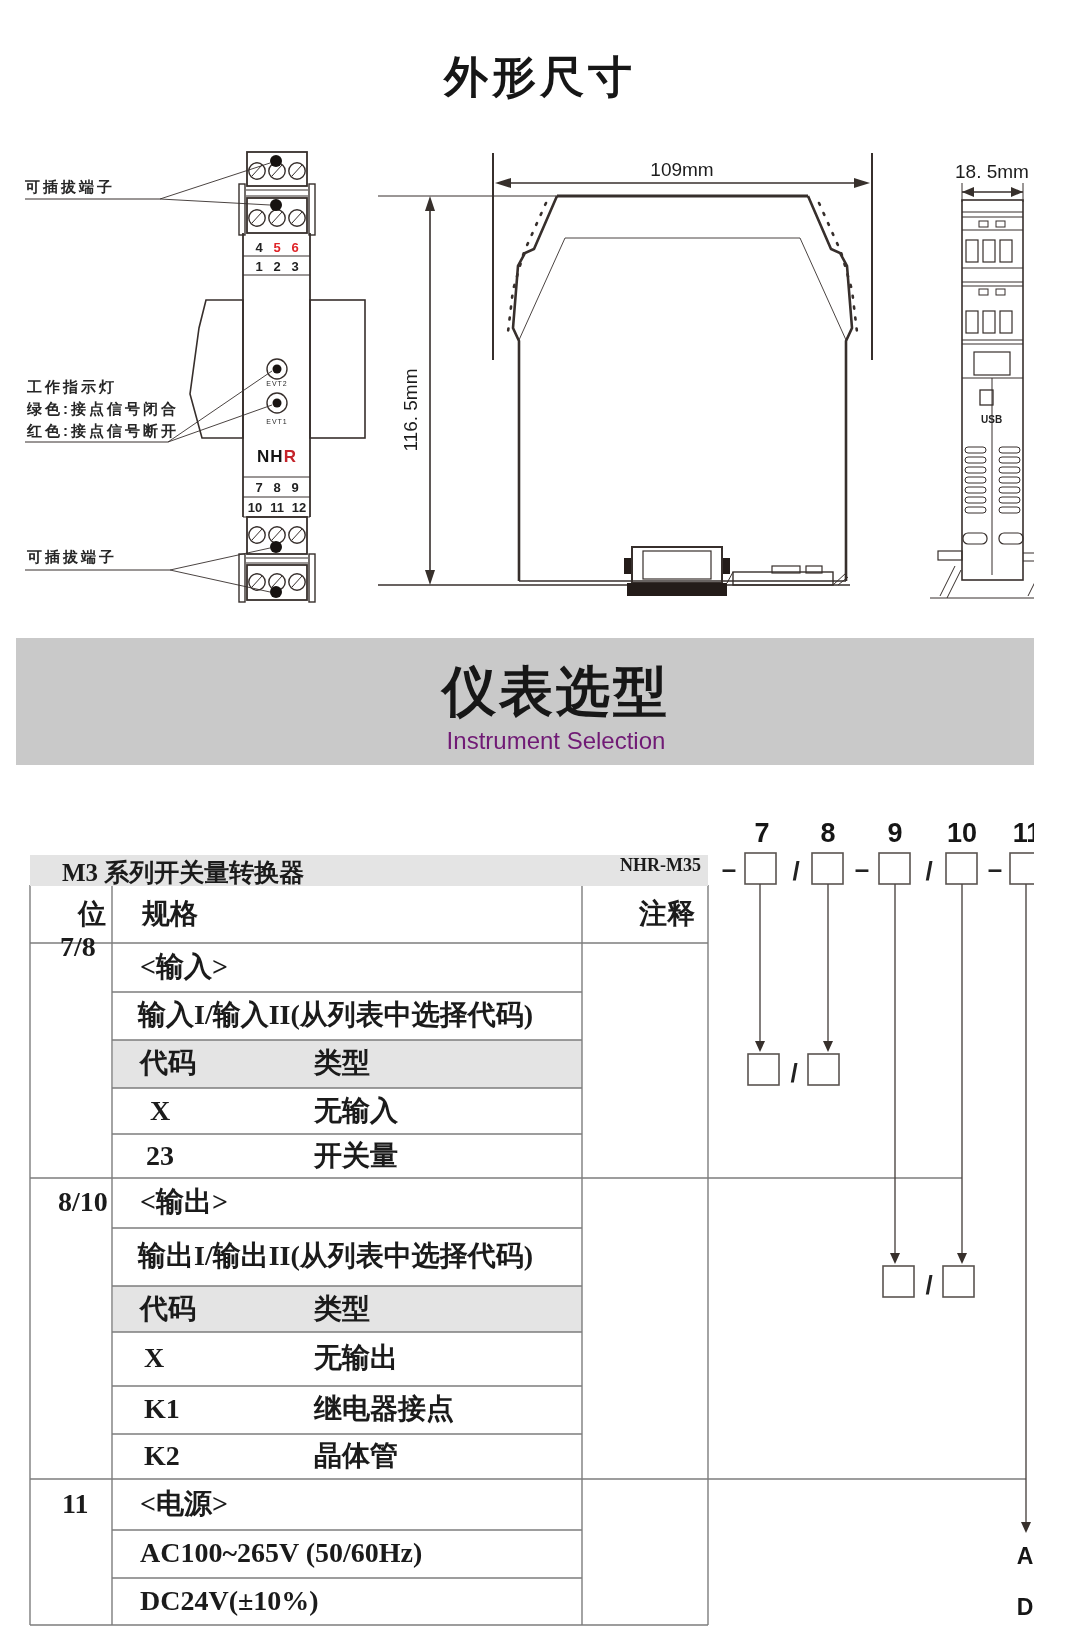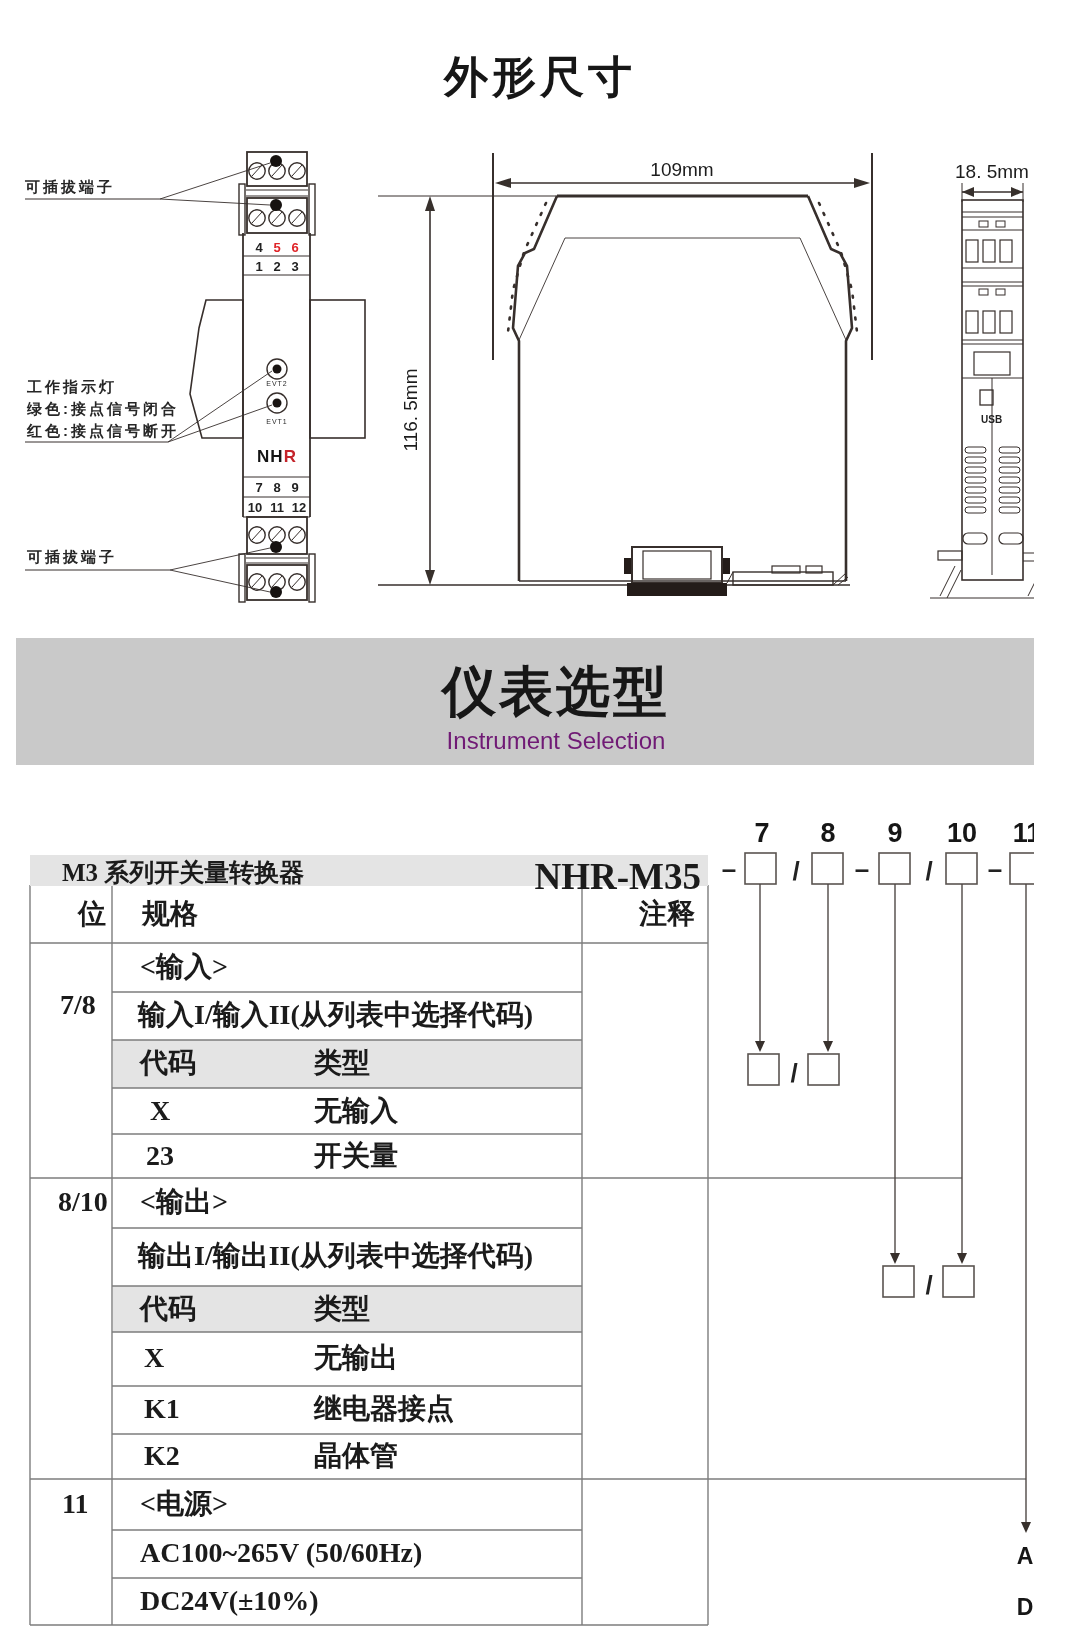--- a/index.html
+++ b/index.html
@@ -9,21 +9,21 @@
   .cjk-serif{font-family:"Liberation Serif","DejaVu Serif",serif;font-weight:700;color:#1b1b1b;margin-left:22px;}
   .sans-b{font-family:"Liberation Sans","DejaVu Sans",sans-serif;font-weight:700;color:#161616;}
   .center{transform:translateX(-50%);}
   #doc-title{left:540px;top:48px;font-size:44px;letter-spacing:4px;}
   #banner{left:0;top:638px;width:1080px;height:127px;background:#c9c9c9;text-align:center;margin-left:16px;}
   #banner .bt{display:block;margin-top:18px;font-size:54px;font-weight:700;letter-spacing:3px;color:#171717;}
   #banner .bs{display:block;margin-top:-2px;font-size:24px;font-weight:400;color:#701a75;}
   .digit-lbl{font-size:27px;top:818px;}
   #graybar{left:30px;top:855px;width:678px;height:31px;background:#e4e4e4;}
   #graybar .l{position:absolute;left:10px;top:1px;font-size:25px;}
-  #graybar .r{position:absolute;right:7px;top:0px;font-size:37px;}
+  #graybar .r{position:absolute;right:7px;top:0px;font-size:18px;}
   .sep{font-size:26px;font-weight:700;color:#222;}
   .cell{font-size:28px;line-height:32px;}
   svg{position:absolute;left:0;}
   .dn{stroke:#372f2c;fill:none;}
   .tl{stroke:#7d7d7d;stroke-width:1.4;fill:none;}
   .al{stroke:#4f4845;stroke-width:1.4;fill:none;}
   .bx{stroke:#5a5450;stroke-width:1.6;fill:#ffffff;}
   .ah{fill:#37302c;stroke:none;}
 </style>
 </head>
@@ -341,21 +341,21 @@
 
   <div class="abs" id="graybar">
     <span class="l cjk-serif">M3 系列开关量转换器</span>
     <span class="r cjk-serif">NHR-M35</span>
   </div>
 
   <span class="abs cjk-serif cell" style="left:56px;top:898px">位</span>
   <span class="abs cjk-serif cell" style="left:120px;top:898px">规格</span>
   <span class="abs cjk-serif cell" style="left:617px;top:898px">注释</span>
 
-  <span class="abs cjk-serif cell" style="left:38px;top:989px">7/8</span>
+  <span class="abs cjk-serif cell" style="left:38px;top:931px">7/8</span>
   <span class="abs cjk-serif cell" style="left:118px;top:951px">&lt;输入&gt;</span>
   <span class="abs cjk-serif cell" style="left:116px;top:999px">输入I/输入II(从列表中选择代码)</span>
   <span class="abs cjk-serif cell" style="left:118px;top:1047px">代码</span>
   <span class="abs cjk-serif cell" style="left:292px;top:1047px">类型</span>
   <span class="abs cjk-serif cell" style="left:128px;top:1095px">X</span>
   <span class="abs cjk-serif cell" style="left:292px;top:1095px">无输入</span>
   <span class="abs cjk-serif cell" style="left:124px;top:1140px">23</span>
   <span class="abs cjk-serif cell" style="left:292px;top:1140px">开关量</span>
 
   <span class="abs cjk-serif cell" style="left:36px;top:1186px">8/10</span>

